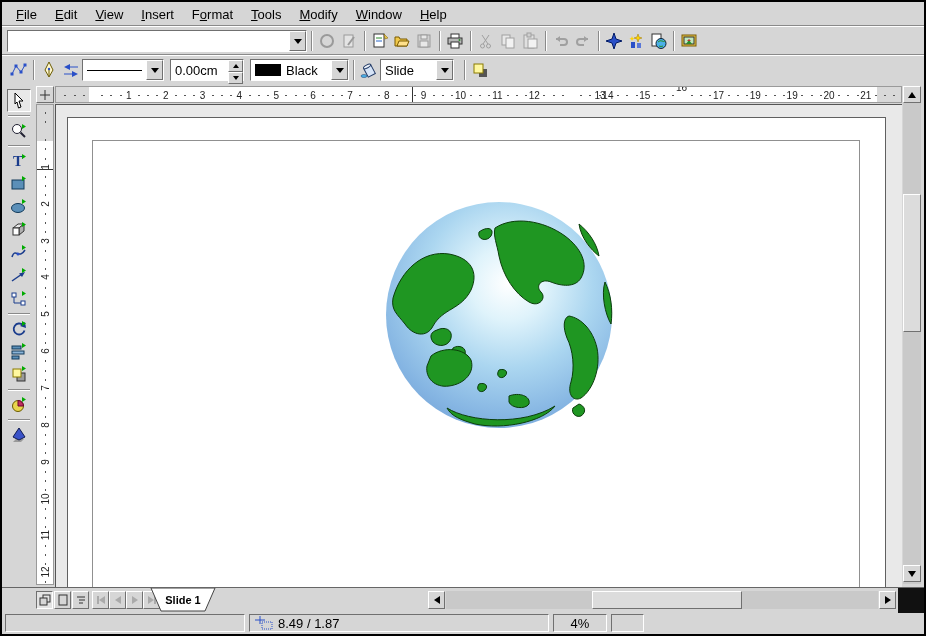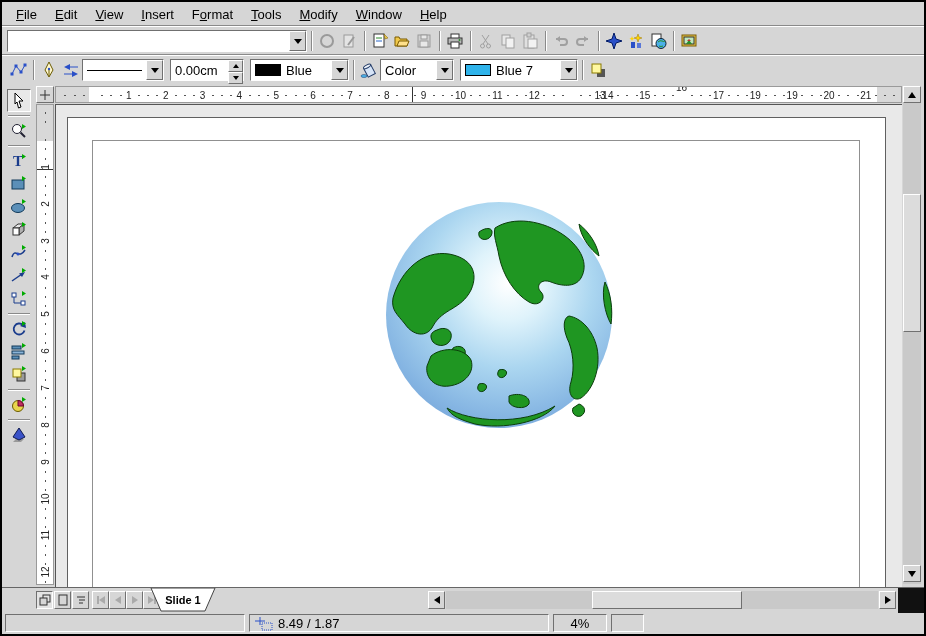--- a/index.html
+++ b/index.html
@@ -74,21 +74,21 @@
           display:flex; align-items:center; justify-content:center; }
   .sbtn.pressed { border-color:#707070 #fff #fff #707070; background:#E4E4E4; }
   #tab-slide1 { position:absolute; left:148px; top:0px; }
   #hscroll-track { position:absolute; left:444px; top:3px; width:432px; height:18px; background:#C9C9C9; }
   #hthumb { position:absolute; left:146px; top:0; width:150px; height:18px; background:#DCDCDC;
             border:1px solid; border-color:#fff #707070 #707070 #fff; }
   #corner-dark { position:absolute; right:0; top:0; width:26px; height:25px; background:#111; }
   
   #statusbar { height:22px; display:flex; align-items:stretch; gap:4px; padding:2px 3px; font-size:13px; }
   .cell { border:1px solid; border-color:#707070 #fff #fff #707070; background:#D6D6D6;
-          display:flex; align-items:flex-end; padding:0 5px; white-space:nowrap; overflow:hidden; }
+          display:flex; align-items:center; padding:0 5px; white-space:nowrap; overflow:hidden; }
   svg { display:block; }
 </style>
 </head>
 <body>
 
 <div id="window">
 
   <div id="menubar">
       <div class="menu-item"><span style="text-decoration: underline;">F</span>ile</div>
       <div class="menu-item"><span style="text-decoration: underline;">E</span>dit</div>
@@ -262,52 +262,43 @@
           </span>
         <span class="spin-b">
             <span class="tri-down-s"></span>
           </span>
       </span>
     </div>
     <div style="width:6px"></div>
     <div class="combo" style="width:99px">
       <span class="combo-text">
         <span class="swatch" id="line-color-swatch" style="background: rgb(0, 0, 0);"></span>
-        <span>Blue</span>
+        <span>Black</span>
       </span>
       <span class="combo-btn">
           <span class="tri-down"></span>
         </span>
     </div>
     <div class="vsep"></div>
     <div class="tbtn">
       <svg width="18" height="18">
           <g transform="rotate(-28 9 9)">
             <rect x="5" y="5" width="8" height="10" fill="#d6e4f7" stroke="#223a66"></rect>
             <ellipse cx="9" cy="5" rx="4" ry="1.5" fill="#eef4fc" stroke="#223a66"></ellipse>
           </g>
           <ellipse cx="4" cy="15" rx="3" ry="1.5" fill="#4ab0e8" stroke="#223a66" stroke-width="0.5"></ellipse>
         </svg>
     </div>
     <div class="combo" style="width:74px">
-      <span class="combo-text">Color</span>
+      <span class="combo-text">Slide</span>
       <span class="combo-btn">
           <span class="tri-down"></span>
         </span>
     </div>
     <div style="width:6px"></div>
-    <div class="combo" style="width:118px">
-      <span class="combo-text">
-        <span class="swatch" id="fill-color-swatch" style="background: rgb(47, 179, 234);"></span>
-        <span>Blue 7</span>
-      </span>
-      <span class="combo-btn">
-          <span class="tri-down"></span>
-        </span>
-    </div>
     <div class="vsep"></div>
     <div class="tbtn">
       <svg width="18" height="18">
           <rect x="8" y="8" width="8" height="8" fill="#555"></rect>
           <rect x="3" y="3" width="9" height="9" fill="#fff8a0" stroke="#8a7a00"></rect>
         </svg>
     </div>
   </div>
 
   <div id="main">

